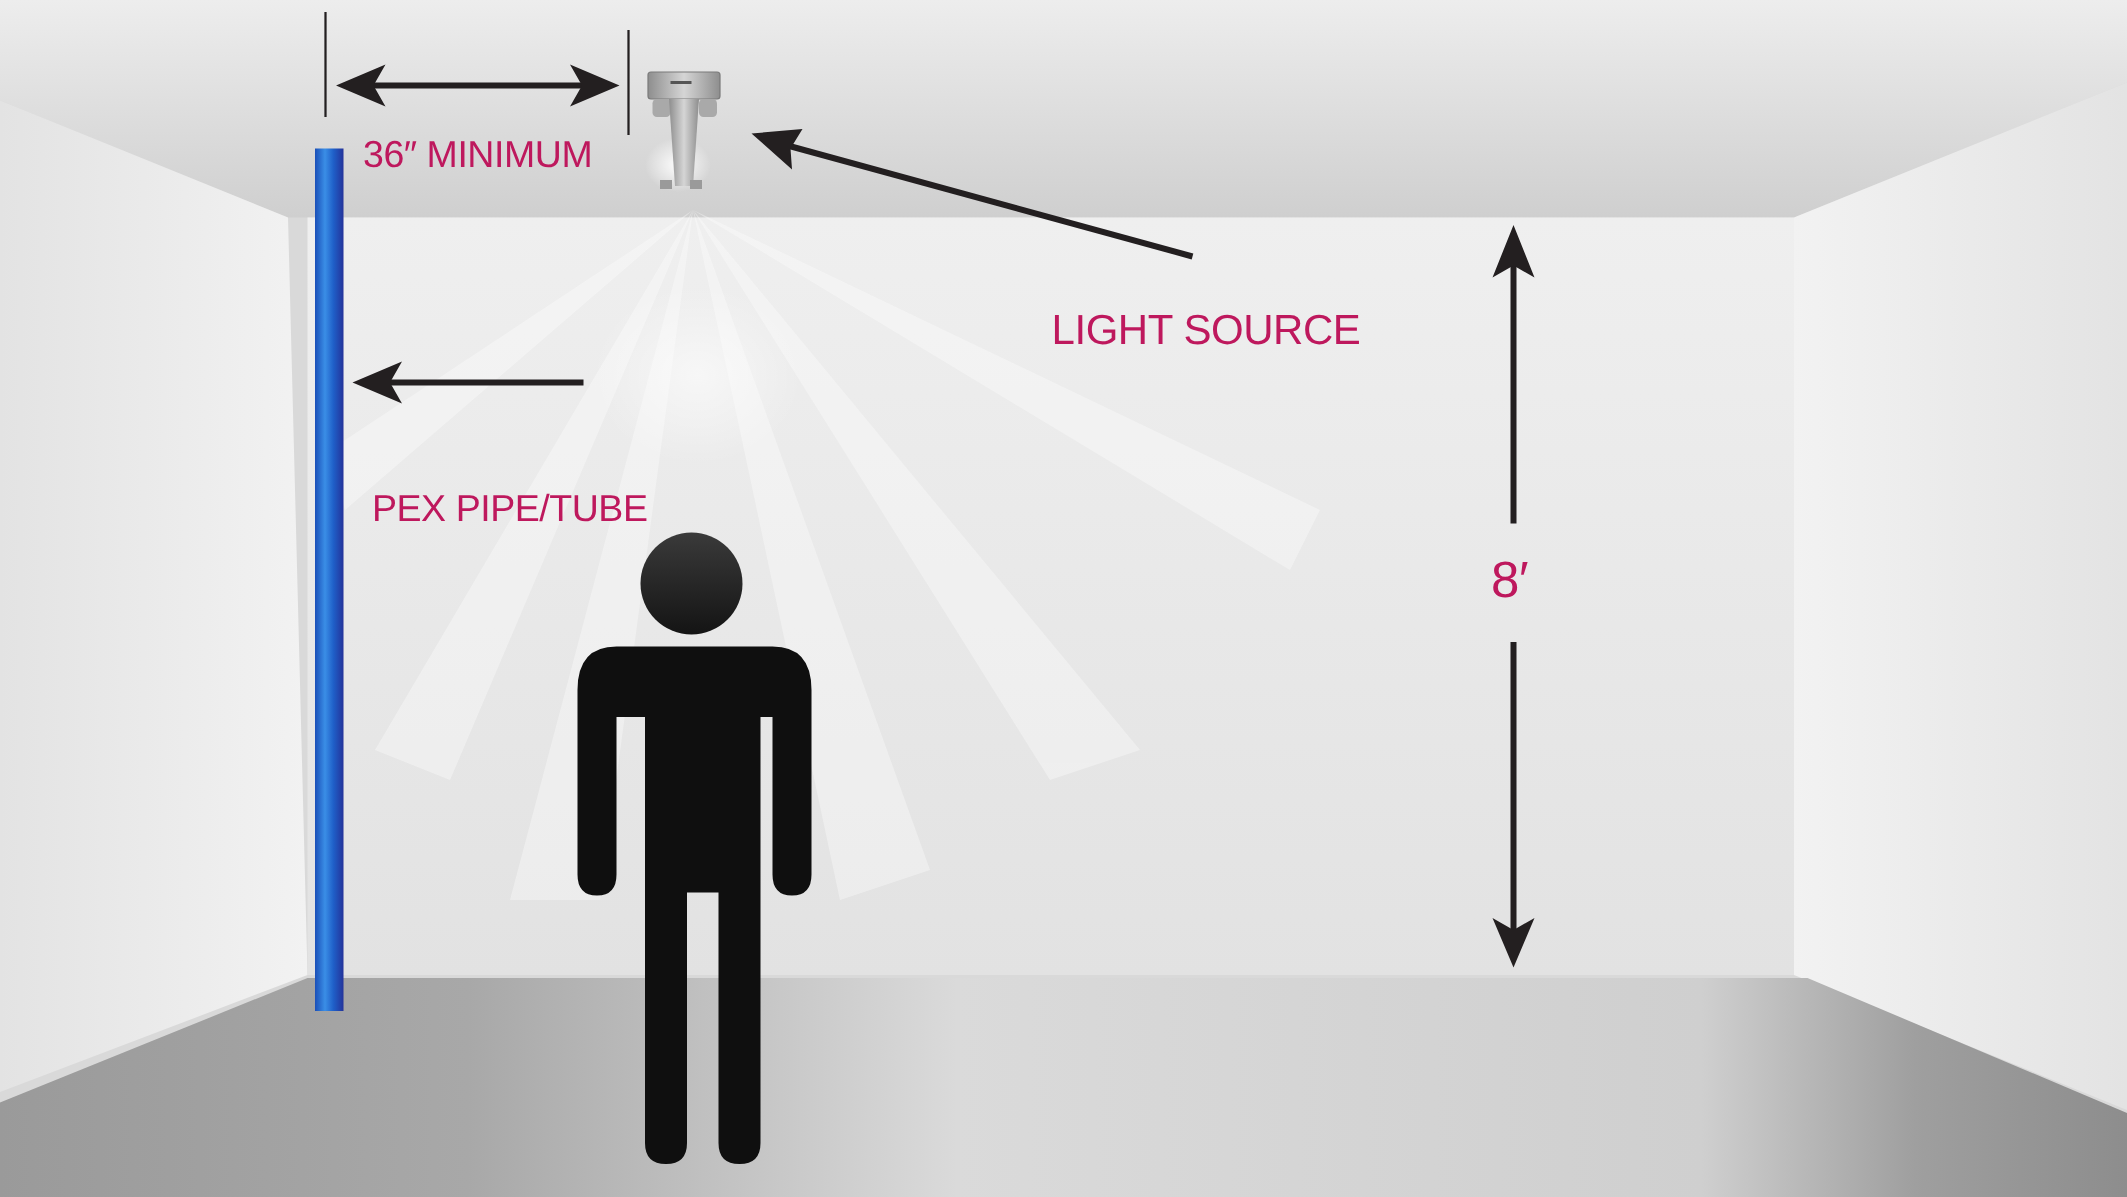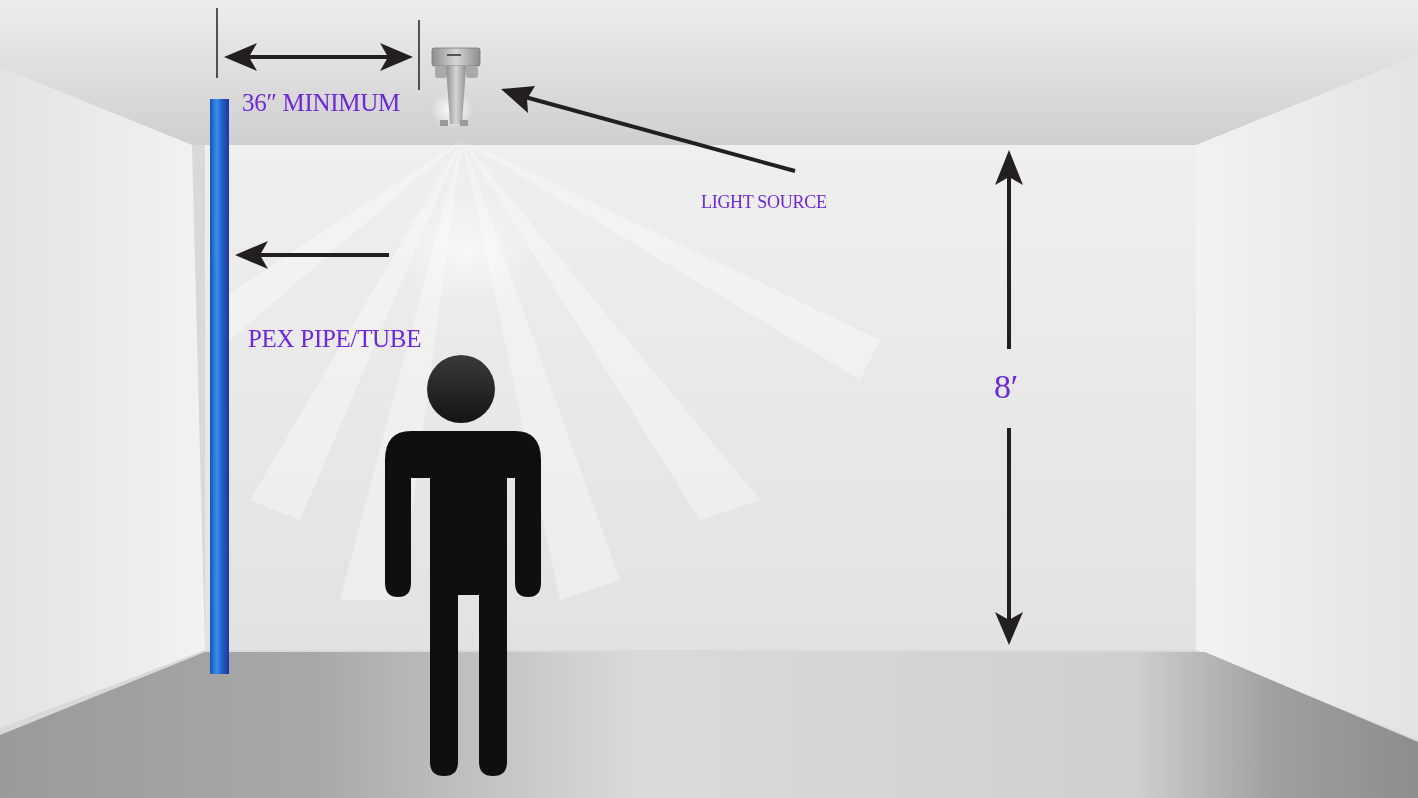--- a/index.html
+++ b/index.html
@@ -1,21 +1,21 @@
 <!DOCTYPE html>
 <html><head>
   <meta charset="utf-8">
   <style>
     html, body { margin: 0; padding: 0; }
     body { width: 1418px; height: 798px; overflow: hidden; background: #d9d9d9; font-family: "Liberation Sans", sans-serif; }
     .stage { position: relative; width: 1418px; height: 798px; }
     svg.scene { position: absolute; left: 0; top: 0; }
-    .label { position: absolute; color: #6d28d9; font-family: Liberation Serif, serif; white-space: nowrap; letter-spacing: -0.3px; }
+    .label { position: absolute; color: #be185d; font-family: Liberation Sans, sans-serif; white-space: nowrap; letter-spacing: -0.3px; }
     .lbl-min { left: 242px; top: 89px; font-size: 25px; }
-    .lbl-light { left: 701px; top: 192px; font-size: 18px; }
+    .lbl-light { left: 701px; top: 204px; font-size: 28px; }
     .lbl-pex { left: 248px; top: 287px; font-size: 25px; margin-top: 38px; }
     .lbl-height { left: 994px; top: 368px; font-size: 34px; }
   </style>
 </head>
 <body>
 
 <div class="stage">
   <svg class="scene" width="1418" height="798" viewBox="0 0 1418 798">
     <defs>
       <linearGradient id="ceilG" x1="0" y1="0" x2="0" y2="1">

